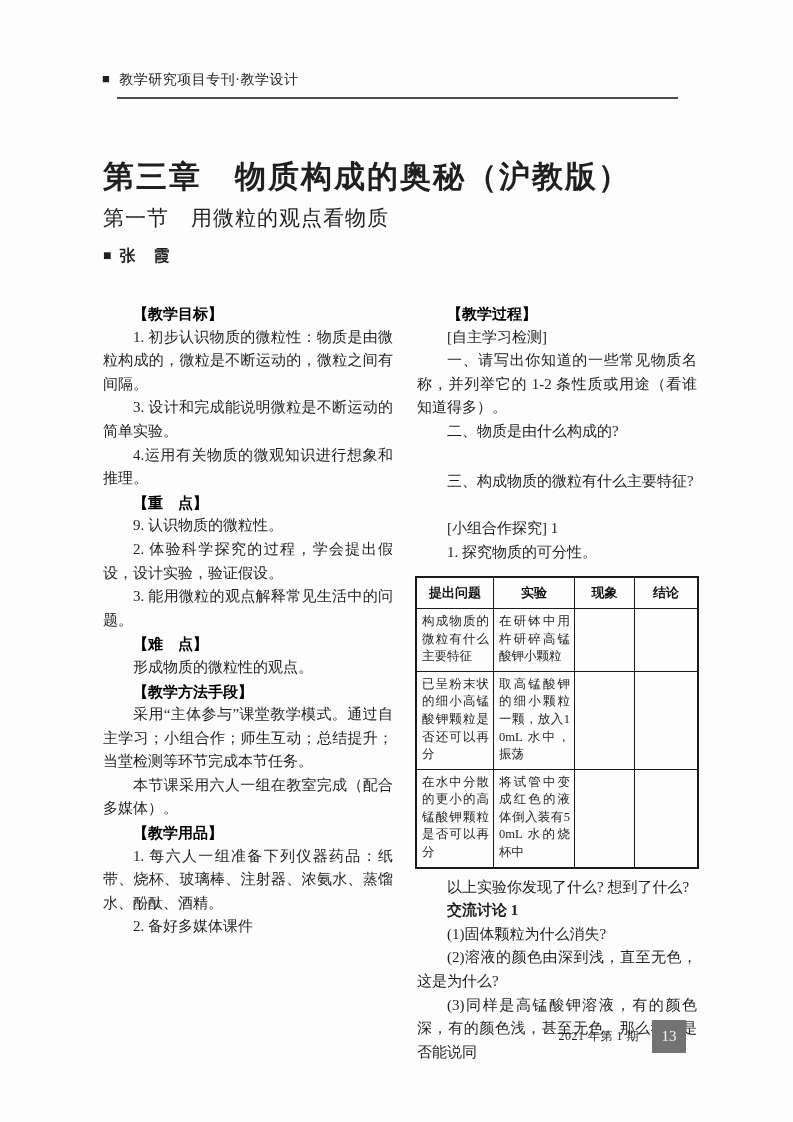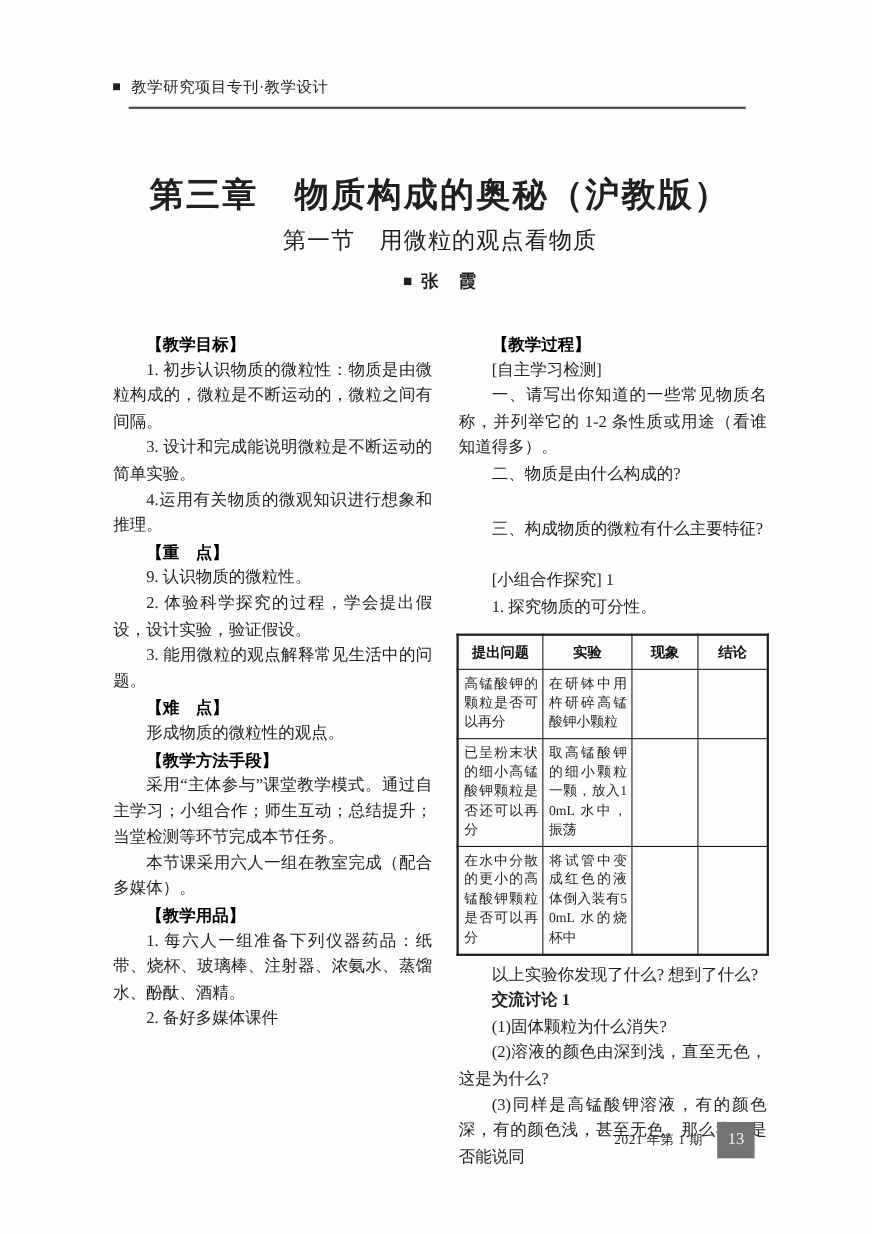--- a/index.html
+++ b/index.html
@@ -15,21 +15,21 @@
   .header-tag{
     position:absolute;top:71px;left:102px;width:553px;
     text-align:left;font-size:14px;letter-spacing:.5px;white-space:nowrap;
   }
   .header-tag .sq{font-size:13px;margin-right:5px;position:relative;top:-1px;}
   .header-rule{
     position:absolute;top:97px;left:117px;width:561px;height:2px;background:#4c4c4c;
   }
 
   
-  .title-block{position:absolute;top:158px;left:103px;width:594px;text-align:center;}
+  .title-block{position:absolute;top:158px;left:103px;width:594px;text-align:left;}
   .chapter{
     font-size:31px;font-weight:bold;letter-spacing:2px;line-height:1.25;
     font-family:"Liberation Serif", serif;
   }
   .section-title{font-size:21px;margin-top:7px;letter-spacing:1px;}
   .author{font-size:16px;font-weight:bold;margin-top:14px;letter-spacing:1px;}
   .author .sq{font-size:14px;margin-right:2px;position:relative;top:-1px;}
 
   
   .columns{position:absolute;top:302px;left:103px;width:594px;display:flex;gap:24px;}
@@ -131,21 +131,21 @@
 
       <table class="exp-table">
         <tbody>
             <tr>
           <th class="c1">提出问题</th>
           <th class="c2">实验</th>
           <th class="c3">现象</th>
           <th class="c4">结论</th>
         </tr>
         <tr class="r1">
-          <td>高锰酸钾的颗粒是否可以再分</td>
+          <td>构成物质的微粒有什么主要特征</td>
           <td>在研钵中用杵研碎高锰酸钾小颗粒</td>
           <td></td>
           <td></td>
         </tr>
         <tr class="r2">
           <td>已呈粉末状的细小高锰酸钾颗粒是否还可以再分</td>
           <td>取高锰酸钾的细小颗粒一颗，放入10mL 水中，振荡</td>
           <td></td>
           <td></td>
         </tr>

